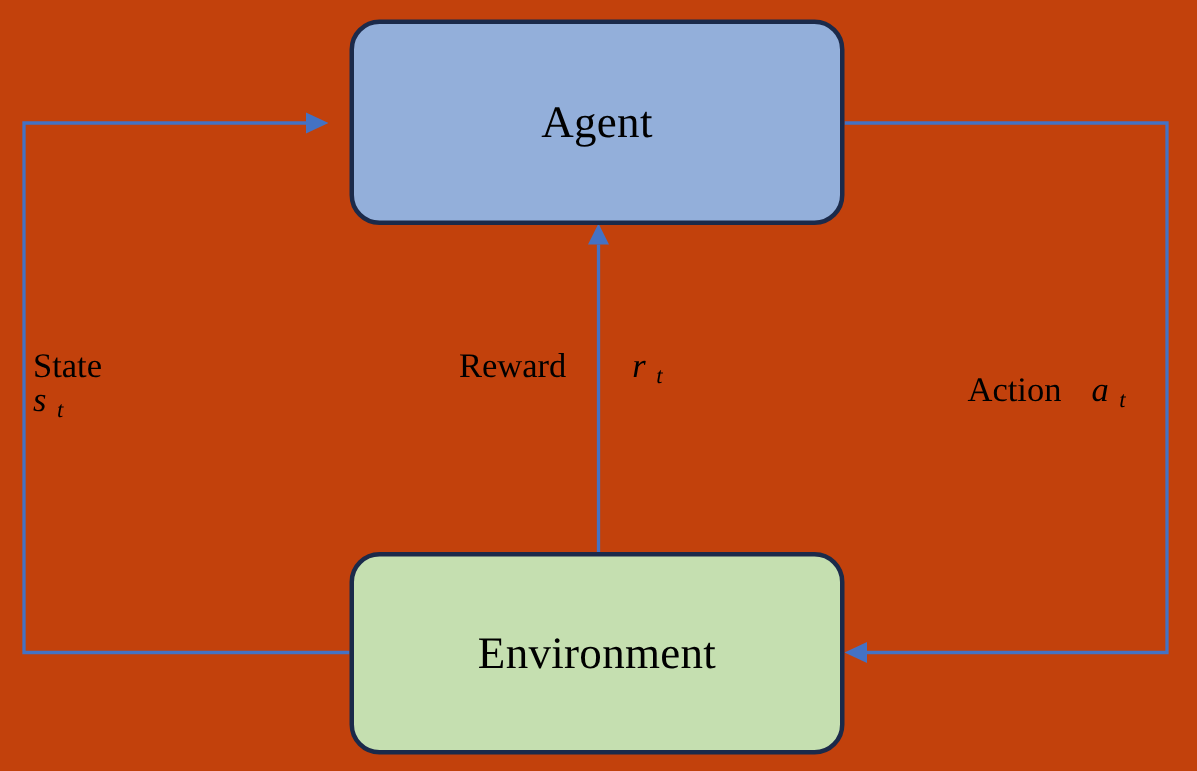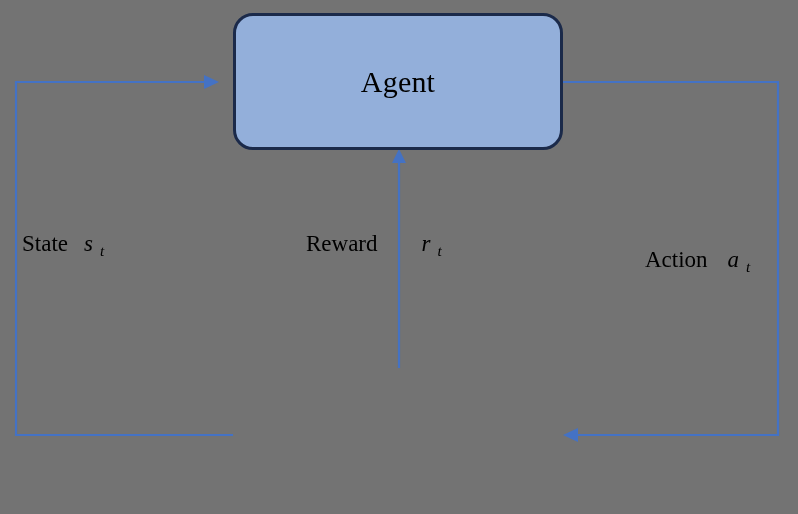--- a/index.html
+++ b/index.html
@@ -4,21 +4,21 @@
 <style>
   html, body {
     margin: 0;
     padding: 0;
     background: #ffffff;
   }
   #canvas {
     position: relative;
     width: 798px;
     height: 514px;
-    background: #737373;
+    background: #c2410c;
     overflow: hidden;
     font-family: "Liberation Serif", "DejaVu Serif", serif;
   }
   #wiring {
     position: absolute;
     left: 0;
     top: 0;
     width: 798px;
     height: 514px;
   }
@@ -67,21 +67,21 @@
     position: relative;
     padding-right: 7px;
   }
   .sym .sub {
     font-style: italic;
     font-size: 0.66em;
     position: absolute;
     left: 100%;
     bottom: -0.22em;
   }
-  #state-label { left: 22px; top: 232px; }
+  #state-label { left: 22px; top: 232px; flex-direction: column; }
   #reward-label { left: 306px; top: 232px; }
   #action-label { left: 645px; top: 248px; }
   #reward-label .word { margin-right: 44px; }
   #action-label .word { margin-right: 20px; }
 </style>
 </head>
 <body>
 
 <div id="canvas">
 
@@ -100,20 +100,23 @@
     <g>
       <path d="M 563 82 L 778 82 L 778 435 L 578 435" fill="none" stroke="#4472C4" stroke-width="2.2"></path>
       <polygon points="578,428 578,442 563,435" fill="#4472C4"></polygon>
     </g>
   </svg>
 
   <div class="node" id="agent-node">
     <span class="node-label">Agent</span>
   </div>
 
+  <div class="node" id="environment-node">
+    <span class="node-label">Environment</span>
+  </div>
 
   <div class="edge-label" id="state-label">
     <span class="word">State</span>
     <span class="sym">
       <span>s</span><span class="sub">t</span>
     </span>
   </div>
 
   <div class="edge-label" id="reward-label">
     <span class="word">Reward</span>

